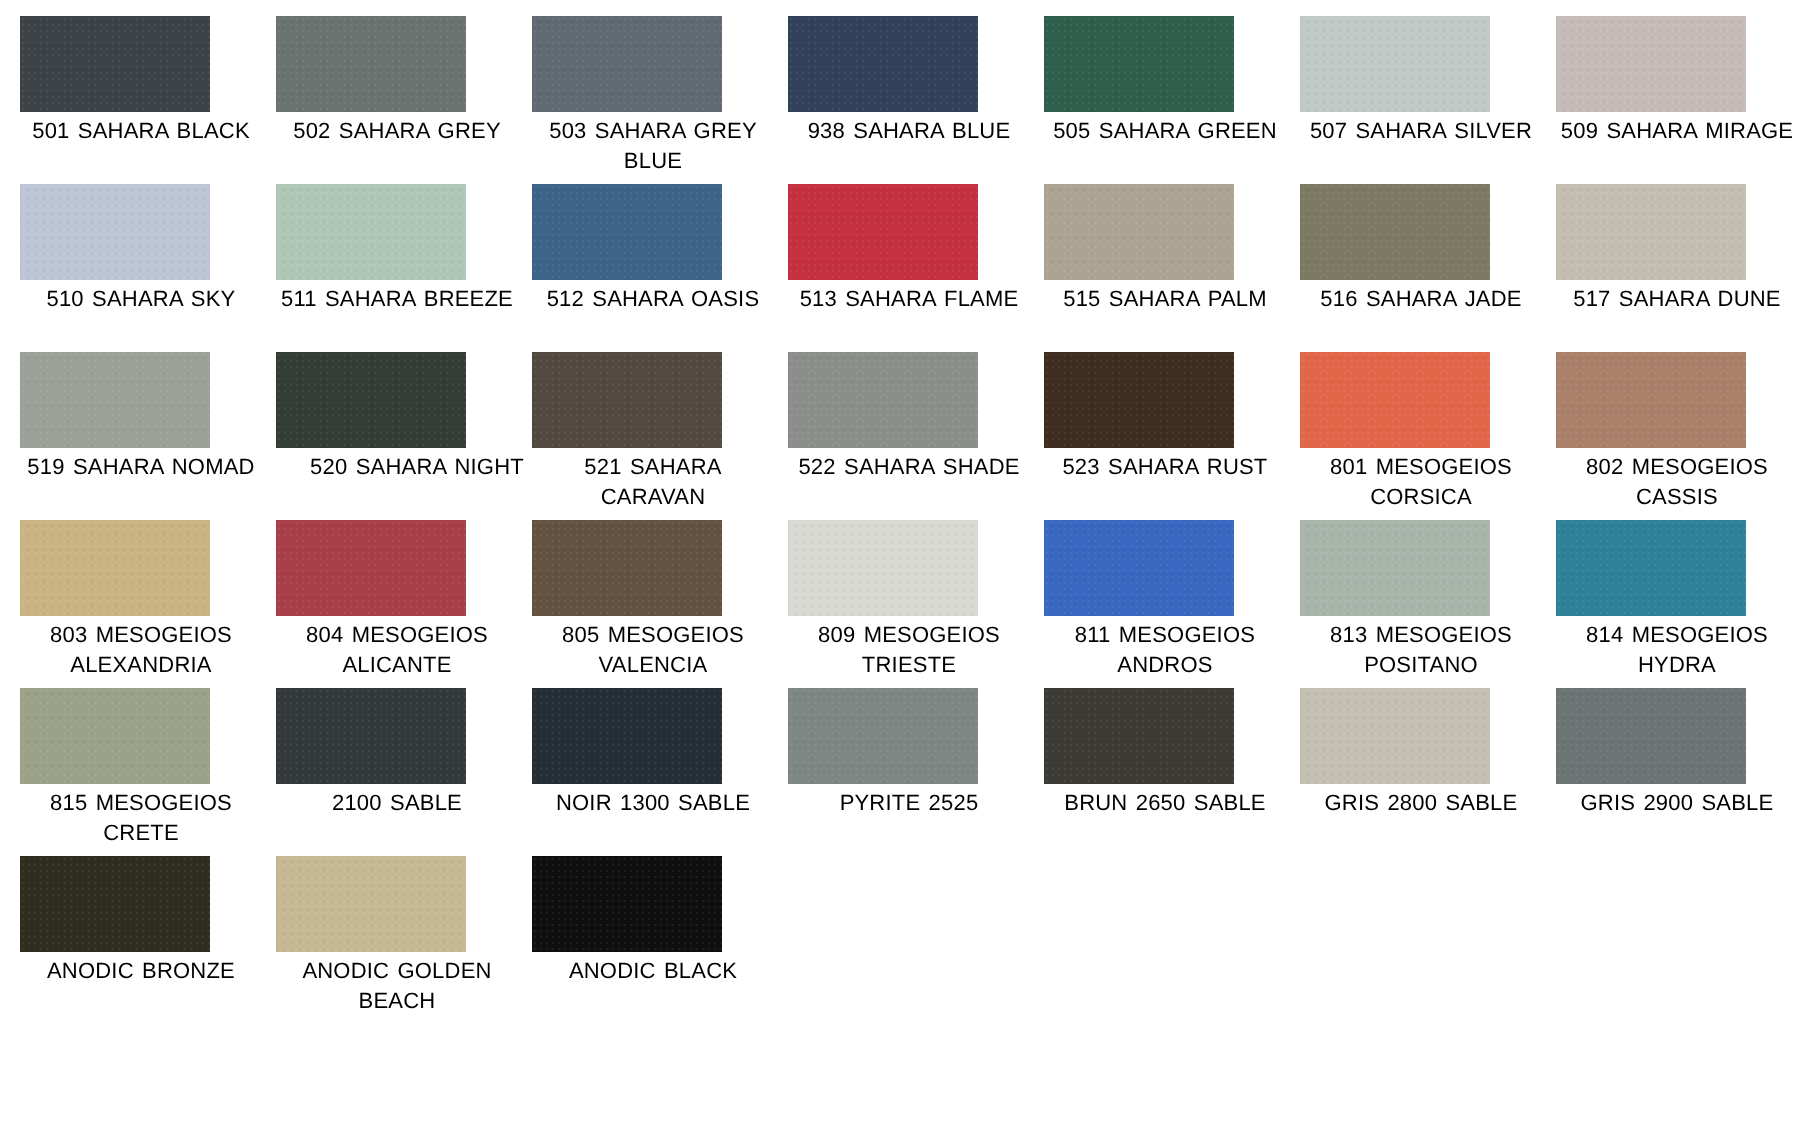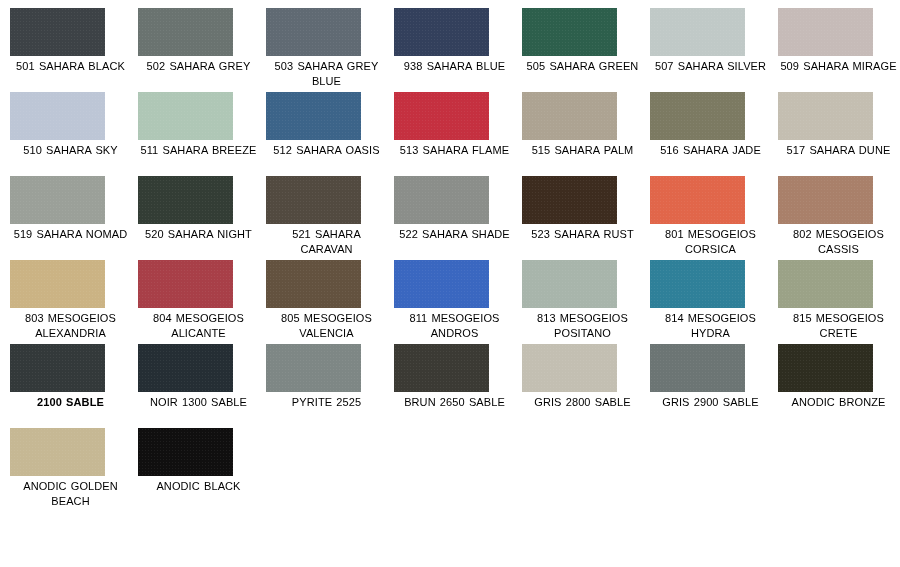--- a/index.html
+++ b/index.html
@@ -132,21 +132,21 @@
     <div class="swatch-cell">
       <span class="swatch-chip" title="517 SAHARA DUNE" style="background: rgb(196, 190, 177);"></span>
       <span class="swatch-label" style="color: rgb(0, 0, 0);">517 SAHARA DUNE</span>
     </div>
     <div class="swatch-cell">
       <span class="swatch-chip" title="519 SAHARA NOMAD" style="background: rgb(155, 160, 153);"></span>
       <span class="swatch-label" style="color: rgb(0, 0, 0);">519 SAHARA NOMAD</span>
     </div>
     <div class="swatch-cell">
       <span class="swatch-chip" title="520 SAHARA NIGHT" style="background: rgb(51, 61, 53);"></span>
-      <span class="swatch-label" style="color: rgb(0, 0, 0);">520 SAHARA NIGHT</span>
+      <span class="swatch-label" style="color: rgb(0, 0, 0); margin-left: 10px;">520 SAHARA NIGHT</span>
     </div>
     <div class="swatch-cell">
       <span class="swatch-chip" title="521 SAHARA CARAVAN" style="background: rgb(82, 74, 64);"></span>
       <span class="swatch-label" style="color: rgb(0, 0, 0);">521 SAHARA CARAVAN</span>
     </div>
     <div class="swatch-cell">
       <span class="swatch-chip" title="522 SAHARA SHADE" style="background: rgb(139, 142, 138);"></span>
       <span class="swatch-label" style="color: rgb(0, 0, 0);">522 SAHARA SHADE</span>
     </div>
     <div class="swatch-cell">
@@ -167,38 +167,42 @@
     </div>
     <div class="swatch-cell">
       <span class="swatch-chip" title="804 MESOGEIOS ALICANTE" style="background: rgb(168, 63, 72);"></span>
       <span class="swatch-label" style="color: rgb(0, 0, 0);">804 MESOGEIOS ALICANTE</span>
     </div>
     <div class="swatch-cell">
       <span class="swatch-chip" title="805 MESOGEIOS VALENCIA" style="background: rgb(99, 82, 63);"></span>
       <span class="swatch-label" style="color: rgb(0, 0, 0);">805 MESOGEIOS VALENCIA</span>
     </div>
     <div class="swatch-cell">
+      <span class="swatch-chip" title="809 MESOGEIOS TRIESTE" style="background: rgb(216, 217, 211);"></span>
+      <span class="swatch-label" style="color: rgb(0, 0, 0);">809 MESOGEIOS TRIESTE</span>
+    </div>
+    <div class="swatch-cell">
       <span class="swatch-chip" title="811 MESOGEIOS ANDROS" style="background: rgb(58, 103, 192);"></span>
       <span class="swatch-label" style="color: rgb(0, 0, 0);">811 MESOGEIOS ANDROS</span>
     </div>
     <div class="swatch-cell">
       <span class="swatch-chip" title="813 MESOGEIOS POSITANO" style="background: rgb(168, 181, 171);"></span>
       <span class="swatch-label" style="color: rgb(0, 0, 0);">813 MESOGEIOS POSITANO</span>
     </div>
     <div class="swatch-cell">
       <span class="swatch-chip" title="814 MESOGEIOS HYDRA" style="background: rgb(47, 128, 153);"></span>
       <span class="swatch-label" style="color: rgb(0, 0, 0);">814 MESOGEIOS HYDRA</span>
     </div>
     <div class="swatch-cell">
       <span class="swatch-chip" title="815 MESOGEIOS CRETE" style="background: rgb(155, 162, 135);"></span>
       <span class="swatch-label" style="color: rgb(0, 0, 0);">815 MESOGEIOS CRETE</span>
     </div>
     <div class="swatch-cell">
       <span class="swatch-chip" title="2100 SABLE" style="background: rgb(51, 57, 58);"></span>
-      <span class="swatch-label" style="color: rgb(0, 0, 0); font-weight: bold;">2100 SABLE</span>
+      <span class="swatch-label" style="color: rgb(0, 0, 0);">2100 SABLE</span>
     </div>
     <div class="swatch-cell">
       <span class="swatch-chip" title="NOIR 2200 SABLE" style="background: rgb(37, 46, 52);"></span>
       <span class="swatch-label" style="color: rgb(0, 0, 0);">NOIR 1300 SABLE</span>
     </div>
     <div class="swatch-cell">
       <span class="swatch-chip" title="PYRITE 2525" style="background: rgb(126, 135, 133);"></span>
       <span class="swatch-label" style="color: rgb(0, 0, 0);">PYRITE 2525</span>
     </div>
     <div class="swatch-cell">

